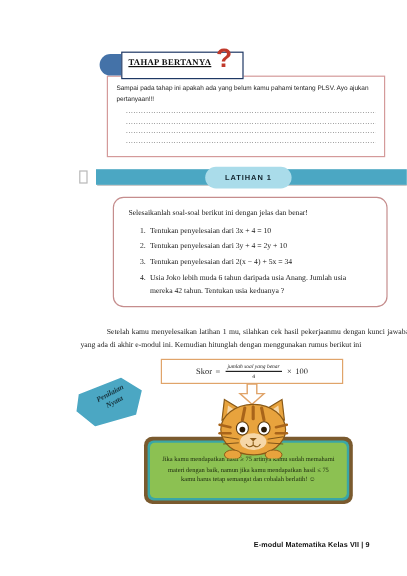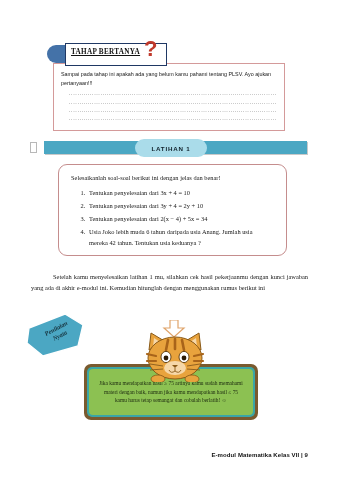--- a/index.html
+++ b/index.html
@@ -12,20 +12,21 @@
     height: 480px;
     position: relative;
     overflow: hidden;
     font-family: "Liberation Serif", serif;
     color: #1a1a1a;
   }
   .page {
     position: absolute;
     inset: 0;
     background: #ffffff;
+    margin-left: 36px;
   }
 
   
   .ask-section {
     position: absolute;
     left: 47px;
     top: 43px;
     width: 245px;
   }
   .ask-header {
@@ -366,20 +367,32 @@
       <li>Tentukan penyelesaian dari 2(x − 4) + 5x = 34</li>
       <li>
         <span class="wrapline">Usia Joko lebih muda 6 tahun daripada usia Anang. Jumlah usia</span>
         <span class="wrapline">mereka 42 tahun. Tentukan usia keduanya ?</span>
       </li>
     </ol>
   </div>
 
   <p class="body-par">Setelah kamu menyelesaikan latihan 1 mu, silahkan cek hasil pekerjaanmu dengan kunci jawaban yang ada di akhir e-modul ini. Kemudian hitunglah dengan menggunakan rumus berikut ini</p>
 
+  <div class="formula-box">
+    <div class="formula">
+      <span>Skor</span>
+      <span>=</span>
+      <span class="frac">
+        <span class="num">jumlah soal yang benar</span>
+        <span class="den">4</span>
+      </span>
+      <span>×</span>
+      <span>100</span>
+    </div>
+  </div>
 
   <svg class="arrow-down" viewBox="0 0 26 18">
     <path d="M9 0 L9 8 L3 8 L13 17 L23 8 L17 8 L17 0 Z" fill="#ffffff" stroke="#e0a46a" stroke-width="1.2"></path>
   </svg>
 
   <div class="badge-nyata">
     <svg viewBox="0 0 62 46" width="62" height="46">
       <path d="M4 16 L40 2 L58 13 L53 34 L18 44 L2 31 Z" fill="#4ba7c3" stroke="#ffffff" stroke-width="1.4"></path>
     </svg>
     <div class="label">

